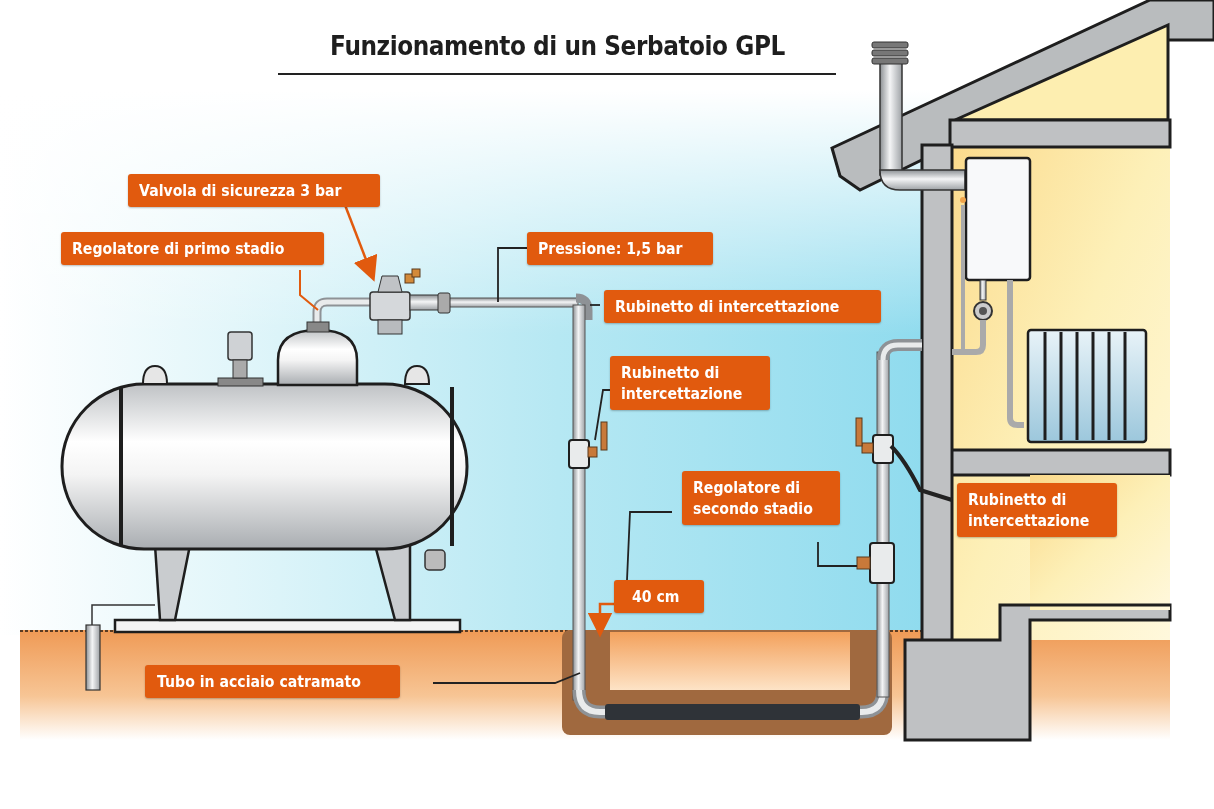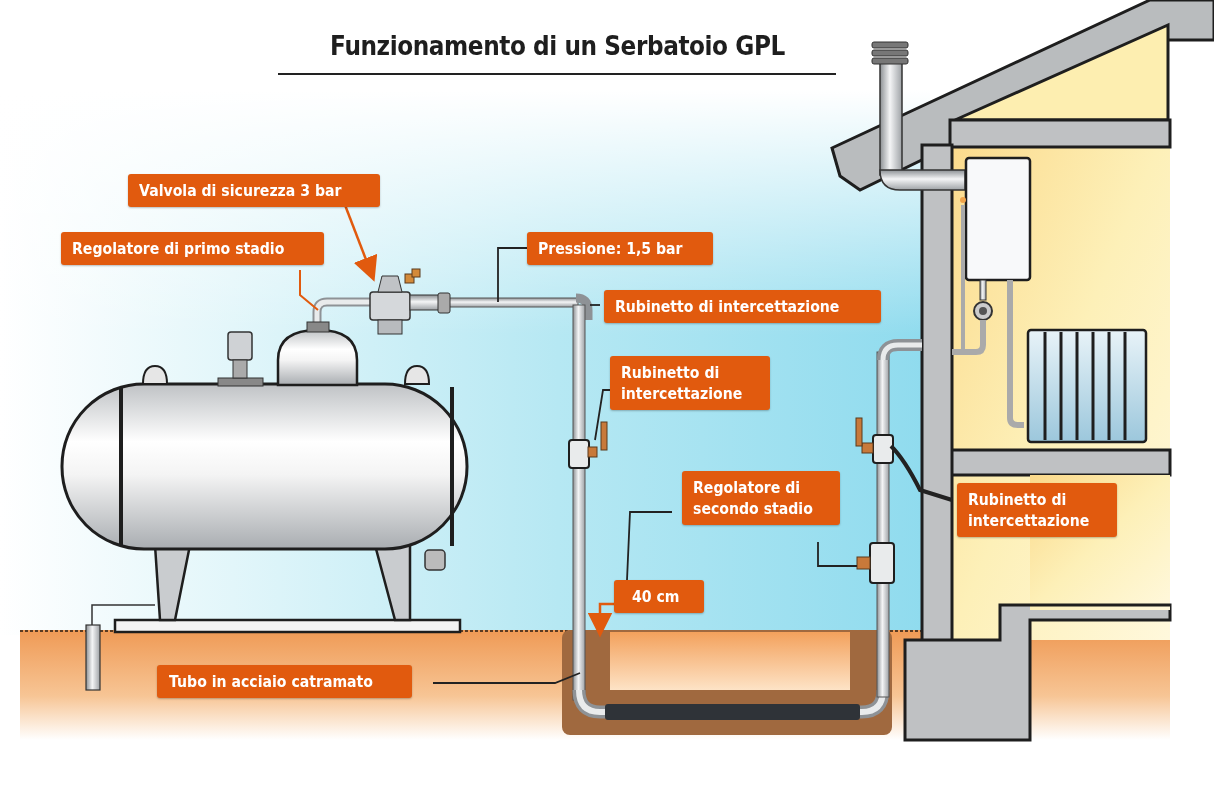--- a/index.html
+++ b/index.html
@@ -227,15 +227,15 @@
   <span>Regolatore di</span>
   <span>secondo stadio</span>
 </div>
 <div class="lbl" style="left:614px;top:580px;font-size:16px;padding:6px 18px;">
     <span>40 cm</span>
   </div>
 <div class="lbl" style="left:957px;top:483px;">
   <span>Rubinetto di</span>
   <span>intercettazione</span>
 </div>
-<div class="lbl" style="left:157px;top:665px;padding-left:12px;">
+<div class="lbl" style="left:145px;top:665px;padding-left:12px;">
     <span>Tubo in acciaio catramato</span>
   </div>
 
 </body></html>

